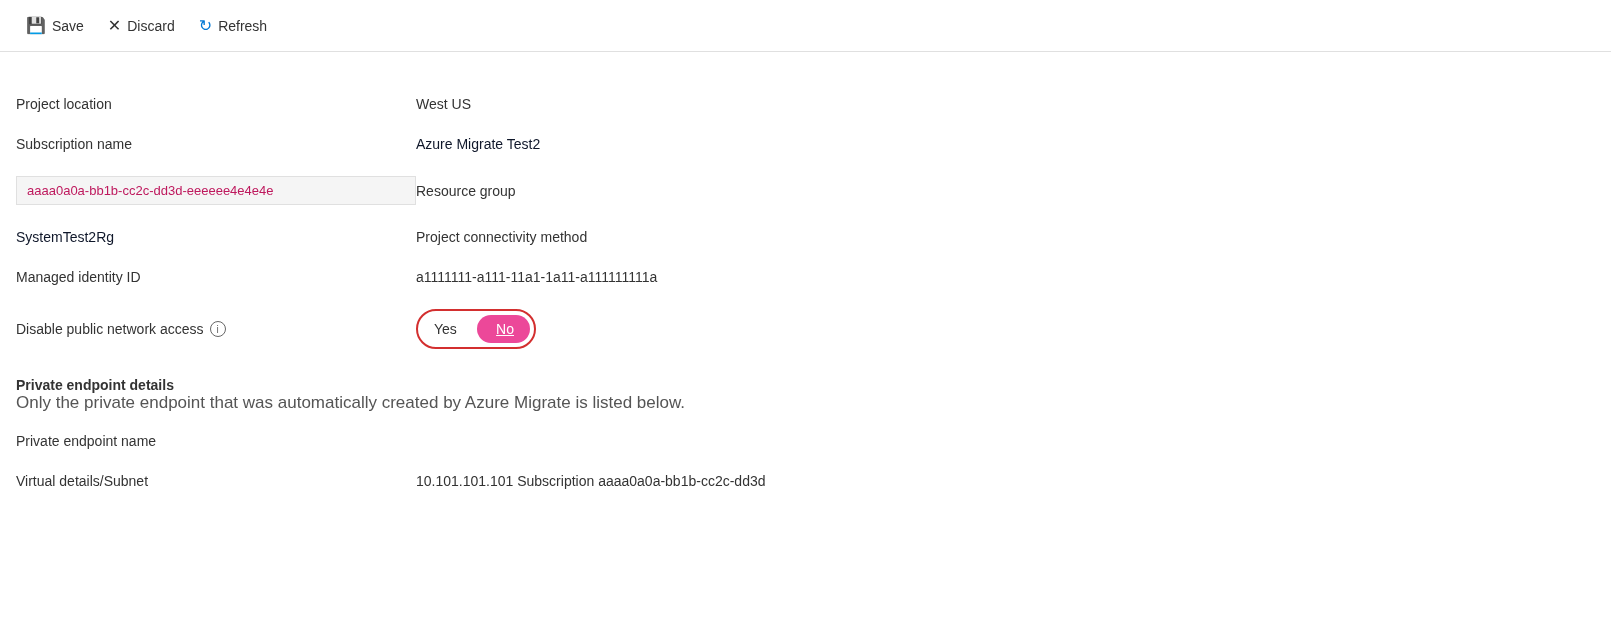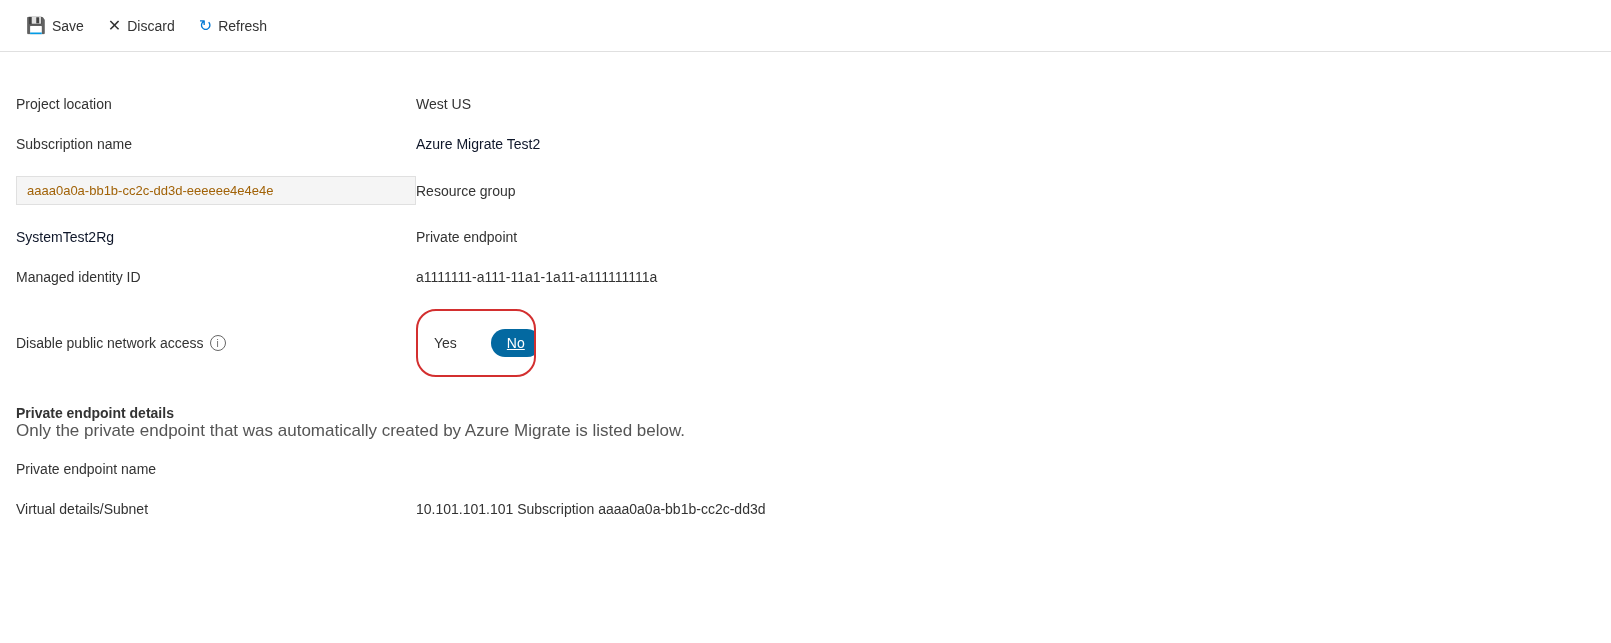--- a/index.html
+++ b/index.html
@@ -57,21 +57,21 @@
     }
     .form-value.link {
       color: #0f172a;
       cursor: pointer;
     }
     .subscription-id-box {
       background: #f5f5f5;
       border: 1px solid #e0e0e0;
       padding: 6px 10px;
       font-size: 13px;
-      color: #a16207;
+      color: #be185d;
       width: 564px;
     }
     .info-icon {
       display: inline-flex;
       align-items: center;
       justify-content: center;
       width: 16px;
       height: 16px;
       border: 1px solid #666;
       border-radius: 50%;
@@ -90,24 +90,24 @@
     .toggle-option {
       flex: 1;
       padding: 6px 16px;
       text-align: right;
       cursor: pointer;
       font-size: 14px;
       border: none;
       background: none;
     }
     .toggle-option.active {
-      background: #0369a1;
+      background: #ec4899;
       color: #fff;
       border-radius: 16px;
-      margin: 18px;
+      margin: 4px;
       text-decoration: underline;
     }
     .toggle-option.inactive {
       background: transparent;
       color: #333;
     }
     .section-divider {
       padding: 16px 0 4px 0;
     }
     .bold-label {
@@ -164,22 +164,22 @@
       </div>
     </div>
 
     <div class="form-label">
       <span>Resource group</span>
     </div>
     <div class="form-value link">
       <span>SystemTest2Rg</span>
     </div>
 
-    <div class="form-value">
-      <span>Private endpoint</span>
+    <div class="form-label">
+      <span>Project connectivity method</span>
     </div>
 
     <div class="form-label">
       <span>Managed identity ID</span>
     </div>
     <div class="form-value">
       <span>a1111111-a111-11a1-1a11-a111111111a</span>
     </div>
 
     <div class="form-label">

